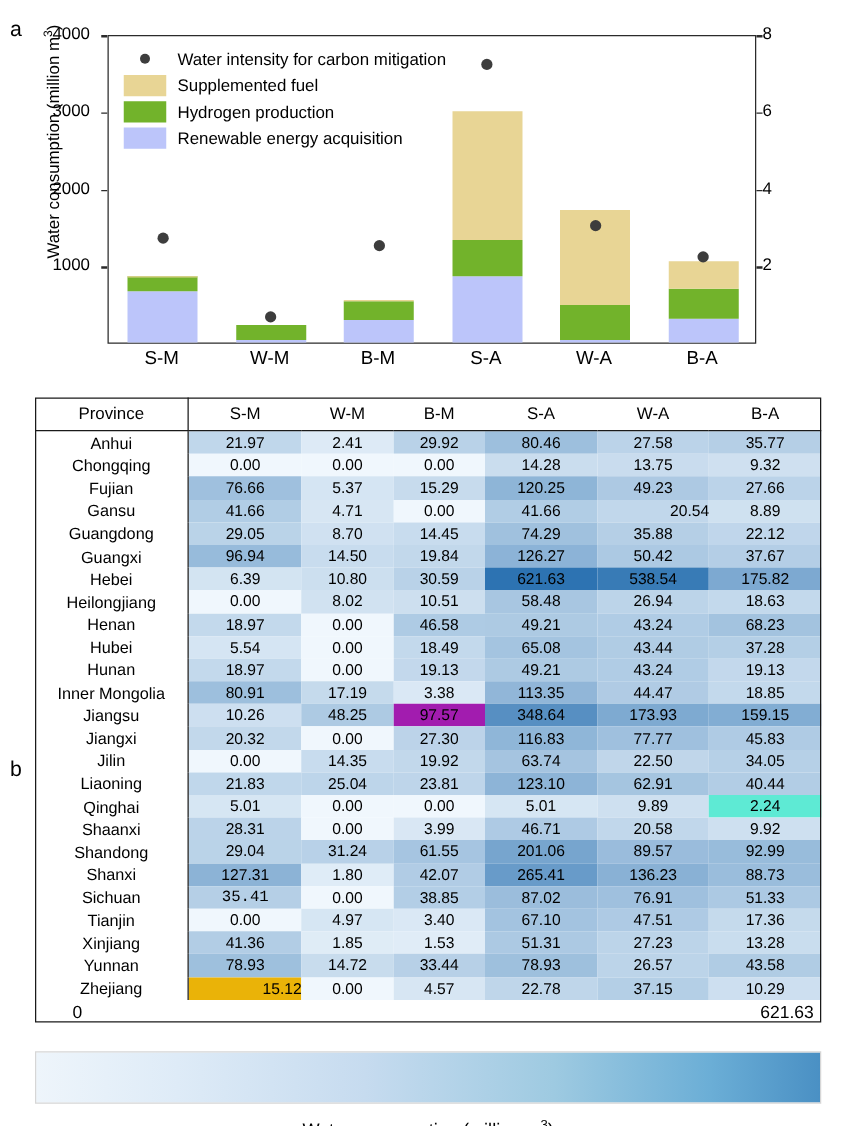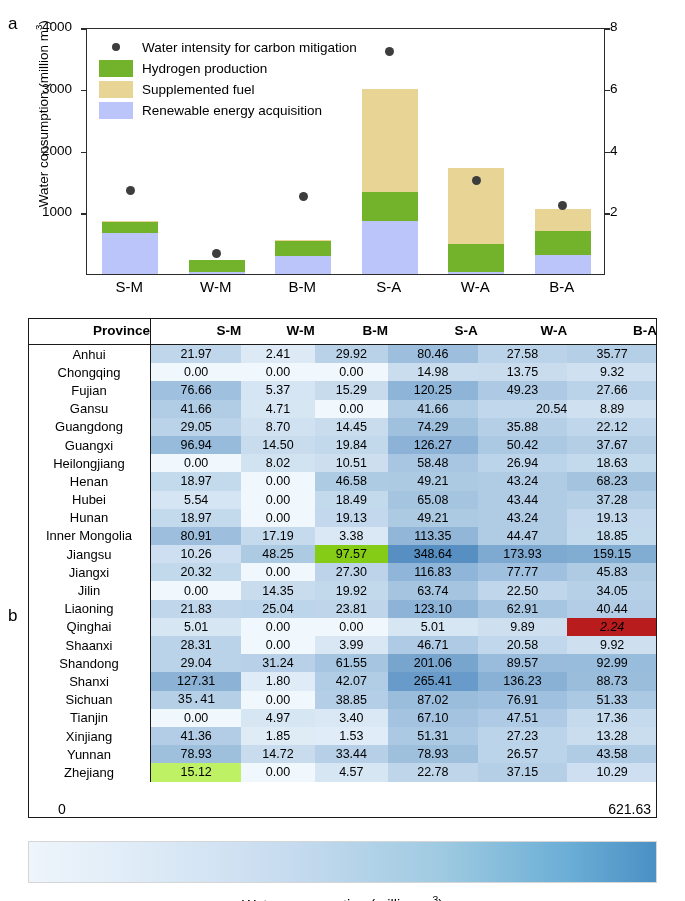--- a/index.html
+++ b/index.html
@@ -65,22 +65,22 @@
 
   
   #panel-b{position:absolute;left:0;top:300px;width:685px;height:601px;}
   table{
     position:absolute;left:28px;top:18px;
     border-collapse:collapse;
     font-size:12.5px;
     width:629px;
   }
   thead th{
-    font-weight:bold;font-size:13.5px;
-    padding:5px 0 6px 0;text-align:right;
+    font-weight:normal;font-size:13.5px;
+    padding:5px 0 6px 0;text-align:center;
     border-bottom:1.3px solid #1a1a1a;
     background:#fff;
   }
   thead th.province-head{border-right:1.3px solid #1a1a1a;}
   tbody td{
     text-align:center;padding:1.1px 0;height:16px;
   }
   td.province{
     background:#fff;border-right:1.3px solid #1a1a1a;
     width:122px;font-size:13px;
@@ -136,26 +136,26 @@
 
   <div id="plot-frame">
     <div id="legend">
       <div class="leg-row">
         <span class="leg-dot-wrap">
             <span class="leg-dot"></span>
           </span>
         <span class="leg-text">Water intensity for carbon mitigation</span>
       </div>
       <div class="leg-row">
+        <span class="leg-swatch seg-fuel"></span>
+        <span class="leg-text">Supplemented fuel</span>
+      </div>
+      <div class="leg-row">
         <span class="leg-swatch seg-hydrogen"></span>
         <span class="leg-text">Hydrogen production</span>
-      </div>
-      <div class="leg-row">
-        <span class="leg-swatch seg-fuel"></span>
-        <span class="leg-text">Supplemented fuel</span>
       </div>
       <div class="leg-row">
         <span class="leg-swatch seg-renew"></span>
         <span class="leg-text">Renewable energy acquisition</span>
       </div>
     </div>
     <div id="bars-holder">
         <div class="bar-group" style="left: 15.25px;">
           <div class="seg seg-renew" style="height: 41.0637px; bottom: 0px;"></div>
           <div class="seg seg-hydrogen" style="height: 11.7325px; bottom: 41.0637px;"></div>
@@ -227,21 +227,21 @@
           <td style="background: rgb(185, 210, 232);">29.92</td>
           <td style="background: rgb(157, 191, 221);">80.46</td>
           <td style="background: rgb(187, 211, 233);">27.58</td>
           <td style="background: rgb(181, 207, 230);">35.77</td>
         </tr>
         <tr>
           <td class="province">Chongqing</td>
           <td style="background: rgb(240, 247, 253);">0.00</td>
           <td style="background: rgb(240, 247, 253);">0.00</td>
           <td style="background: rgb(240, 247, 253);">0.00</td>
-          <td style="background: rgb(202, 221, 238);">14.98</td>
+          <td style="background: rgb(202, 221, 238);">14.28</td>
           <td style="background: rgb(201, 220, 238);">13.75</td>
           <td style="background: rgb(207, 224, 240);">9.32</td>
         </tr>
         <tr>
           <td class="province">Fujian</td>
           <td style="background: rgb(159, 192, 222);">76.66</td>
           <td style="background: rgb(213, 229, 243);">5.37</td>
           <td style="background: rgb(199, 219, 237);">15.29</td>
           <td style="background: rgb(142, 181, 215);">120.25</td>
           <td style="background: rgb(173, 201, 227);">49.23</td>
@@ -268,20 +268,29 @@
         <tr>
           <td class="province">Guangxi</td>
           <td style="background: rgb(151, 187, 219);">96.94</td>
           <td style="background: rgb(200, 220, 238);">14.50</td>
           <td style="background: rgb(194, 216, 235);">19.84</td>
           <td style="background: rgb(140, 179, 215);">126.27</td>
           <td style="background: rgb(172, 201, 227);">50.42</td>
           <td style="background: rgb(180, 206, 230);">37.67</td>
         </tr>
         <tr>
+          <td class="province">Hebei</td>
+          <td style="background: rgb(211, 228, 242);">6.39</td>
+          <td style="background: rgb(204, 223, 239);">10.80</td>
+          <td style="background: rgb(185, 210, 232);">30.59</td>
+          <td style="background: rgb(45, 115, 178);">621.63</td>
+          <td style="background: rgb(56, 123, 182);">538.54</td>
+          <td style="background: rgb(125, 169, 209);">175.82</td>
+        </tr>
+        <tr>
           <td class="province">Heilongjiang</td>
           <td style="background: rgb(240, 247, 253);">0.00</td>
           <td style="background: rgb(209, 226, 241);">8.02</td>
           <td style="background: rgb(205, 223, 239);">10.51</td>
           <td style="background: rgb(168, 198, 225);">58.48</td>
           <td style="background: rgb(188, 212, 233);">26.94</td>
           <td style="background: rgb(195, 217, 236);">18.63</td>
         </tr>
         <tr>
           <td class="province">Henan</td>
@@ -316,21 +325,21 @@
           <td style="background: rgb(197, 218, 236);">17.19</td>
           <td style="background: rgb(218, 232, 245);">3.38</td>
           <td style="background: rgb(145, 182, 216);">113.35</td>
           <td style="background: rgb(176, 203, 228);">44.47</td>
           <td style="background: rgb(195, 217, 236);">18.85</td>
         </tr>
         <tr>
           <td class="province">Jiangsu</td>
           <td style="background: rgb(205, 223, 240);">10.26</td>
           <td style="background: rgb(173, 202, 227);">48.25</td>
-          <td style="background: #84cc16;">97.57</td>
+          <td style="background: #a21caf;">97.57</td>
           <td style="background: rgb(87, 143, 194);">348.64</td>
           <td style="background: rgb(126, 170, 209);">173.93</td>
           <td style="background: rgb(130, 173, 211);">159.15</td>
         </tr>
         <tr>
           <td class="province">Jiangxi</td>
           <td style="background: rgb(194, 216, 235);">20.32</td>
           <td style="background: rgb(240, 247, 253);">0.00</td>
           <td style="background: rgb(188, 211, 233);">27.30</td>
           <td style="background: rgb(143, 182, 216);">116.83</td>
@@ -355,21 +364,21 @@
           <td style="background: rgb(165, 197, 224);">62.91</td>
           <td style="background: rgb(178, 205, 229);">40.44</td>
         </tr>
         <tr>
           <td class="province">Qinghai</td>
           <td style="background: rgb(214, 230, 243);">5.01</td>
           <td style="background: rgb(240, 247, 253);">0.00</td>
           <td style="background: rgb(240, 247, 253);">0.00</td>
           <td style="background: rgb(214, 230, 243);">5.01</td>
           <td style="background: rgb(206, 224, 240);">9.89</td>
-          <td style="background: #b91c1c; font-style: italic;">2.24</td>
+          <td style="background: #5eead4;">2.24</td>
         </tr>
         <tr>
           <td class="province">Shaanxi</td>
           <td style="background: rgb(187, 211, 233);">28.31</td>
           <td style="background: rgb(240, 247, 253);">0.00</td>
           <td style="background: rgb(217, 231, 244);">3.99</td>
           <td style="background: rgb(174, 202, 228);">46.71</td>
           <td style="background: rgb(193, 215, 235);">20.58</td>
           <td style="background: rgb(206, 224, 240);">9.92</td>
         </tr>
@@ -422,21 +431,21 @@
           <td class="province">Yunnan</td>
           <td style="background: rgb(158, 192, 221);">78.93</td>
           <td style="background: rgb(200, 220, 237);">14.72</td>
           <td style="background: rgb(183, 208, 231);">33.44</td>
           <td style="background: rgb(158, 192, 221);">78.93</td>
           <td style="background: rgb(188, 212, 233);">26.57</td>
           <td style="background: rgb(176, 204, 228);">43.58</td>
         </tr>
         <tr>
           <td class="province">Zhejiang</td>
-          <td style="background: #bef264;">15.12</td>
+          <td style="background: #eab308; text-align: right;">15.12</td>
           <td style="background: rgb(240, 247, 253);">0.00</td>
           <td style="background: rgb(215, 230, 243);">4.57</td>
           <td style="background: rgb(191, 214, 234);">22.78</td>
           <td style="background: rgb(180, 207, 230);">37.15</td>
           <td style="background: rgb(205, 223, 240);">10.29</td>
         </tr>
       </tbody>
   </table>
   <div id="tbl-outer" style="height: 500px;"></div>
 

